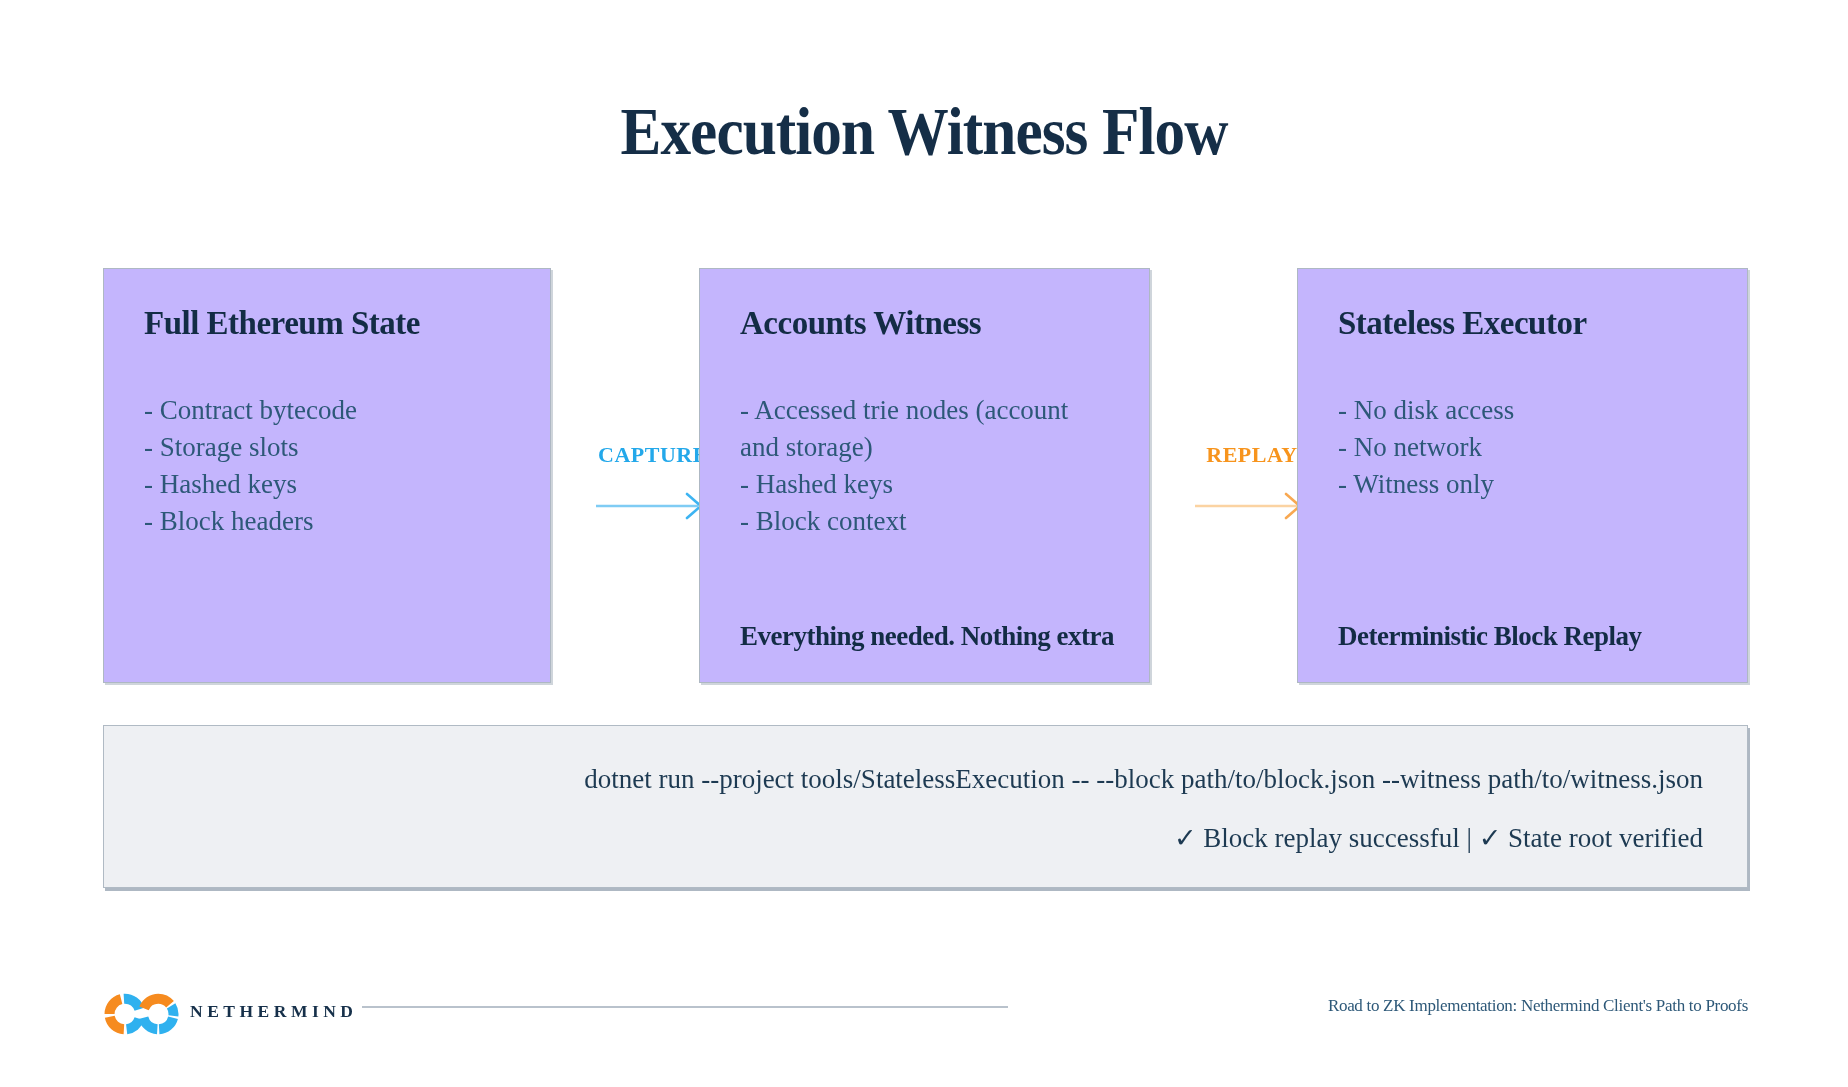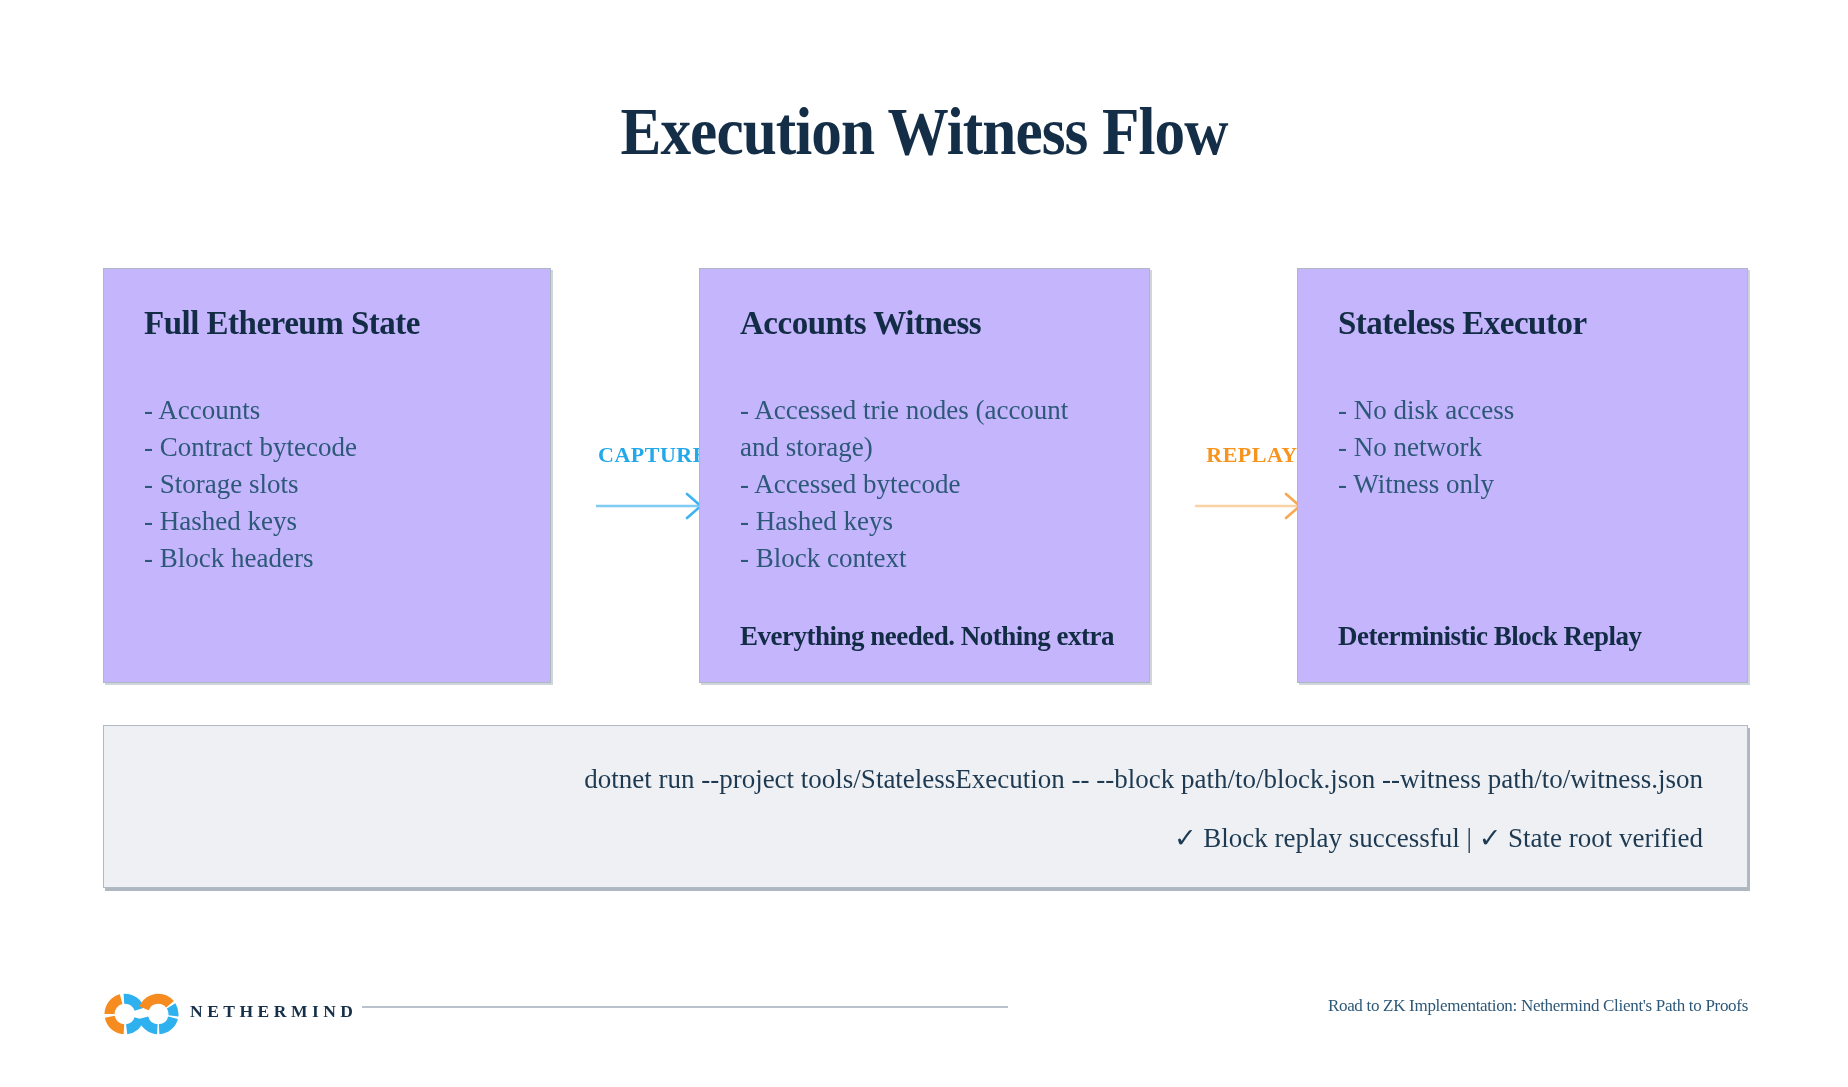--- a/index.html
+++ b/index.html
@@ -79,41 +79,39 @@
 </head>
 <body>
 
 <div class="canvas">
 
   <h1 class="page-title">Execution Witness Flow</h1>
 
   <section class="card card-1">
     <h2>Full Ethereum State</h2>
     <div class="items">
-      <div class="item">- Accounts</div>
       <div class="item">- Contract bytecode</div>
       <div class="item">- Storage slots</div>
       <div class="item">- Hashed keys</div>
       <div class="item">- Block headers</div>
     </div>
   </section>
 
   <div class="connector connector-capture">
     <div class="connector-label">CAPTURE</div>
     <svg class="arrow-svg" width="118" height="32" viewBox="0 0 118 32">
       <path d="M2 16 H104" stroke="#7fccf4" stroke-width="2.6" fill="none"></path>
       <path d="M93 4 C99 9 103 13 107 16 C103 19 99 23 93 28" stroke="#3db4f2" stroke-width="2.6" fill="none" stroke-linecap="round"></path>
     </svg>
   </div>
 
   <section class="card card-2">
     <h2>Accounts Witness</h2>
     <div class="items">
       <div class="item">- Accessed trie nodes (account and storage)</div>
-      <div class="item">- Accessed bytecode</div>
       <div class="item">- Hashed keys</div>
       <div class="item">- Block context</div>
     </div>
     <div class="card-note">Everything needed. Nothing extra</div>
   </section>
 
   <div class="connector connector-replay">
     <div class="connector-label">REPLAY</div>
     <svg class="arrow-svg" width="118" height="32" viewBox="0 0 118 32">
       <path d="M2 16 H104" stroke="#fbd3a2" stroke-width="2.6" fill="none"></path>

